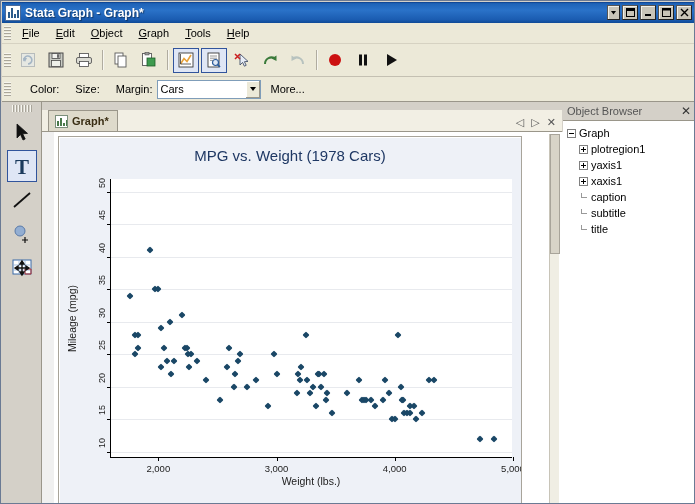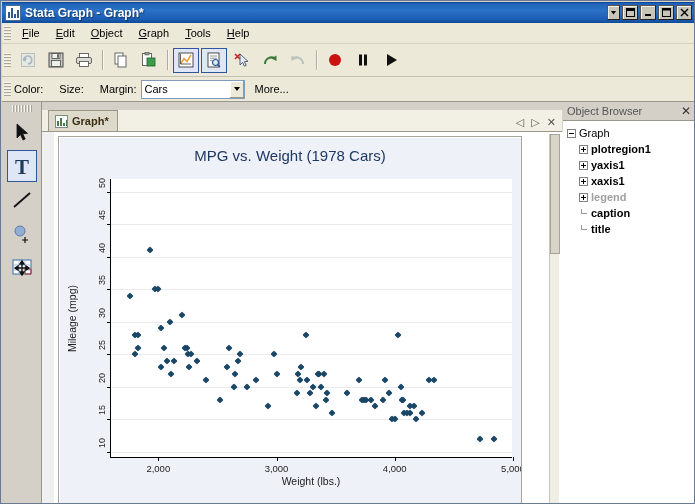--- a/index.html
+++ b/index.html
@@ -90,21 +90,21 @@
           box-shadow: 1px 0 0 #f7f6f0; flex:0 0 auto; }
 
   
   #propbar {
     position: absolute; left: 1px; top: 76px;
     width: 693px; height: 25px;
     background: #ece9d8;
     border-bottom: 1px solid #9a968a;
     display: flex; align-items: center;
   }
-  .plabel { font-size: 11px; color: #000; margin: 0 4px 0 0; white-space: nowrap; }
+  .plabel { font-size: 11px; color: #000; margin: 0 4px 0 16px; white-space: nowrap; }
   .pcombo {
     height: 19px; background: #fff;
     border: 1px solid #7f9db9;
     display: flex; align-items: center; justify-content: space-between;
     font-size: 11px; color: #000; padding-left: 3px;
   }
   .pcombo .arrow {
     width: 15px; height: 17px; margin: 0; flex: 0 0 auto;
     background: #ece9d8; border-left: 1px solid #fff;
     box-shadow: inset -1px -1px 0 #9a968a, inset 1px 1px 0 #fff;
@@ -248,21 +248,21 @@
     position: relative; margin-right: 3px; flex: 0 0 auto;
   }
   .tbox::before { content:''; position:absolute; left:1px; top:3px; width:5px; height:1px; background:#000; }
   .tbox.plus::after { content:''; position:absolute; left:3px; top:1px; width:1px; height:5px; background:#000; }
   .tdash { width: 9px; height:9px; margin-right:3px; flex:0 0 auto; position:relative; }
   .tdash::before { content:''; position:absolute; left:2px; top:4px; width:6px; height:1px; background:#999; }
   .tdash::after { content:''; position:absolute; left:2px; top:0; width:1px; height:5px; background:#999; }
   .tlabel { font-size: 11px; }
   .tlabel.dim { color: #a0a0a0; }
   .lvl1 { padding-left: 0px; }
-  .lvl2 { padding-left: 12px; font-weight: bold; }
+  .lvl2 { padding-left: 12px; }
 </style>
 </head>
 <body>
 
 <div id="app">
 
   <div id="titlebar">
     <span class="tb-icon">
         <i></i>
         <i></i>
@@ -638,26 +638,26 @@
         </div>
         <div class="tnode lvl2">
           <span class="tbox plus"></span>
           <span class="tlabel">yaxis1</span>
         </div>
         <div class="tnode lvl2">
           <span class="tbox plus"></span>
           <span class="tlabel">xaxis1</span>
         </div>
         <div class="tnode lvl2">
-          <span class="tbox plus"></span>
-          <span class="tlabel dim">legend</span>
+          <span class="tdash"></span>
+          <span class="tlabel">caption</span>
         </div>
         <div class="tnode lvl2">
           <span class="tdash"></span>
-          <span class="tlabel">caption</span>
+          <span class="tlabel">subtitle</span>
         </div>
         <div class="tnode lvl2">
           <span class="tdash"></span>
           <span class="tlabel">title</span>
         </div>
       </div>
   </div>
 
 </div>
 

